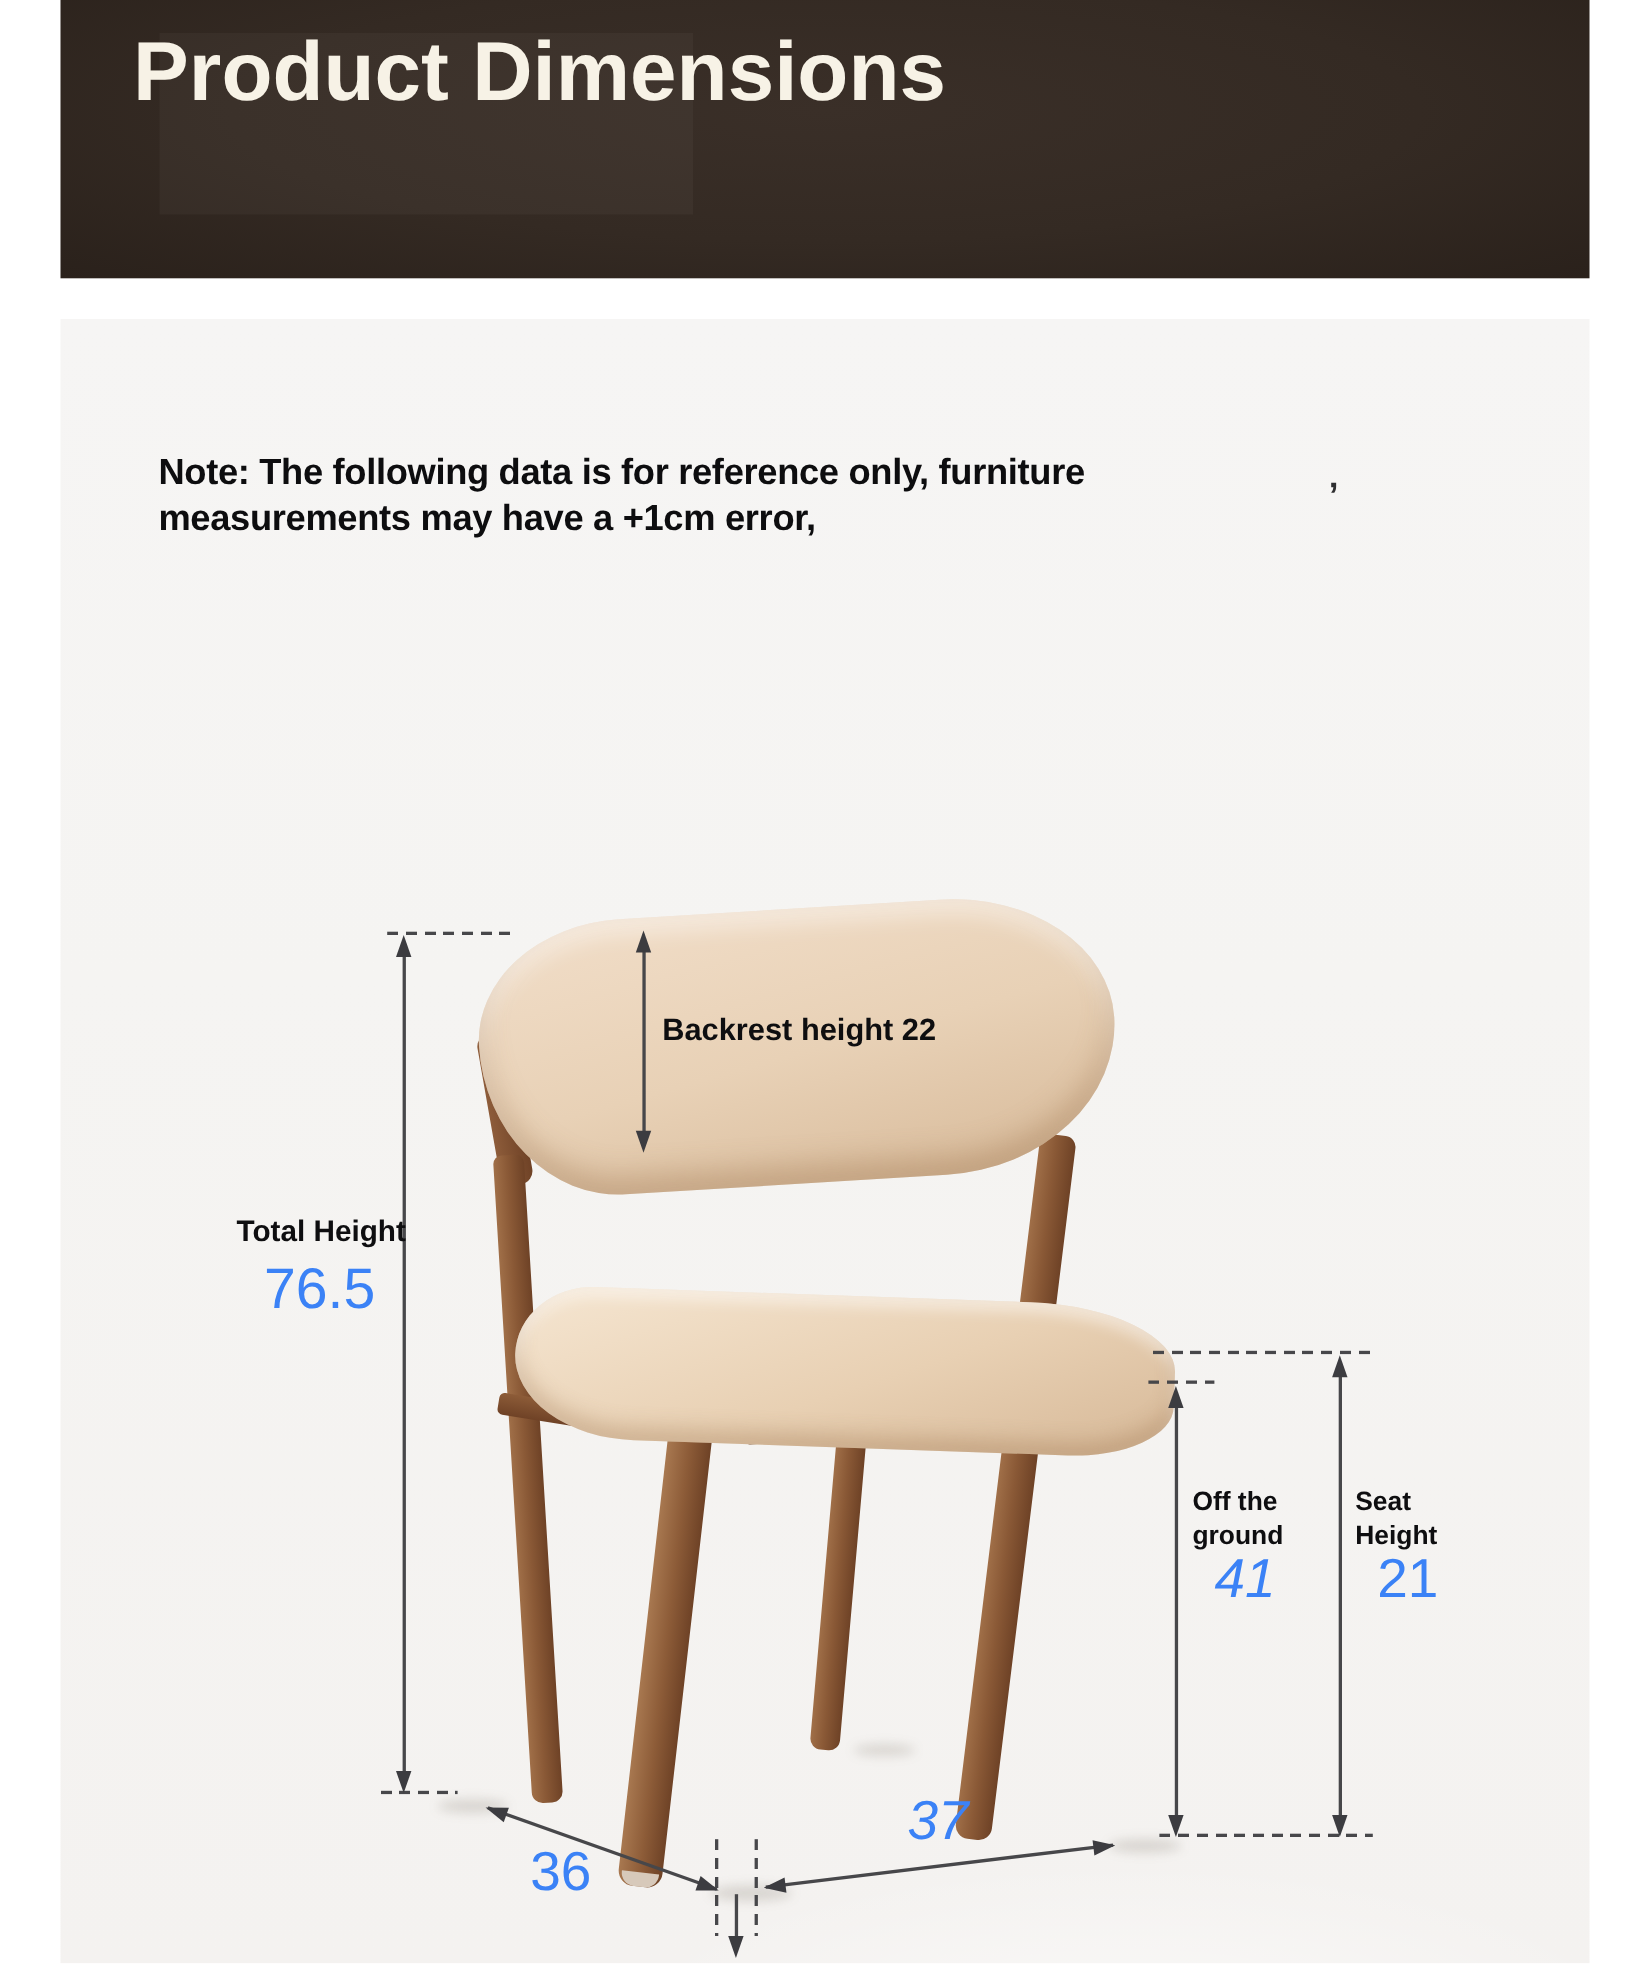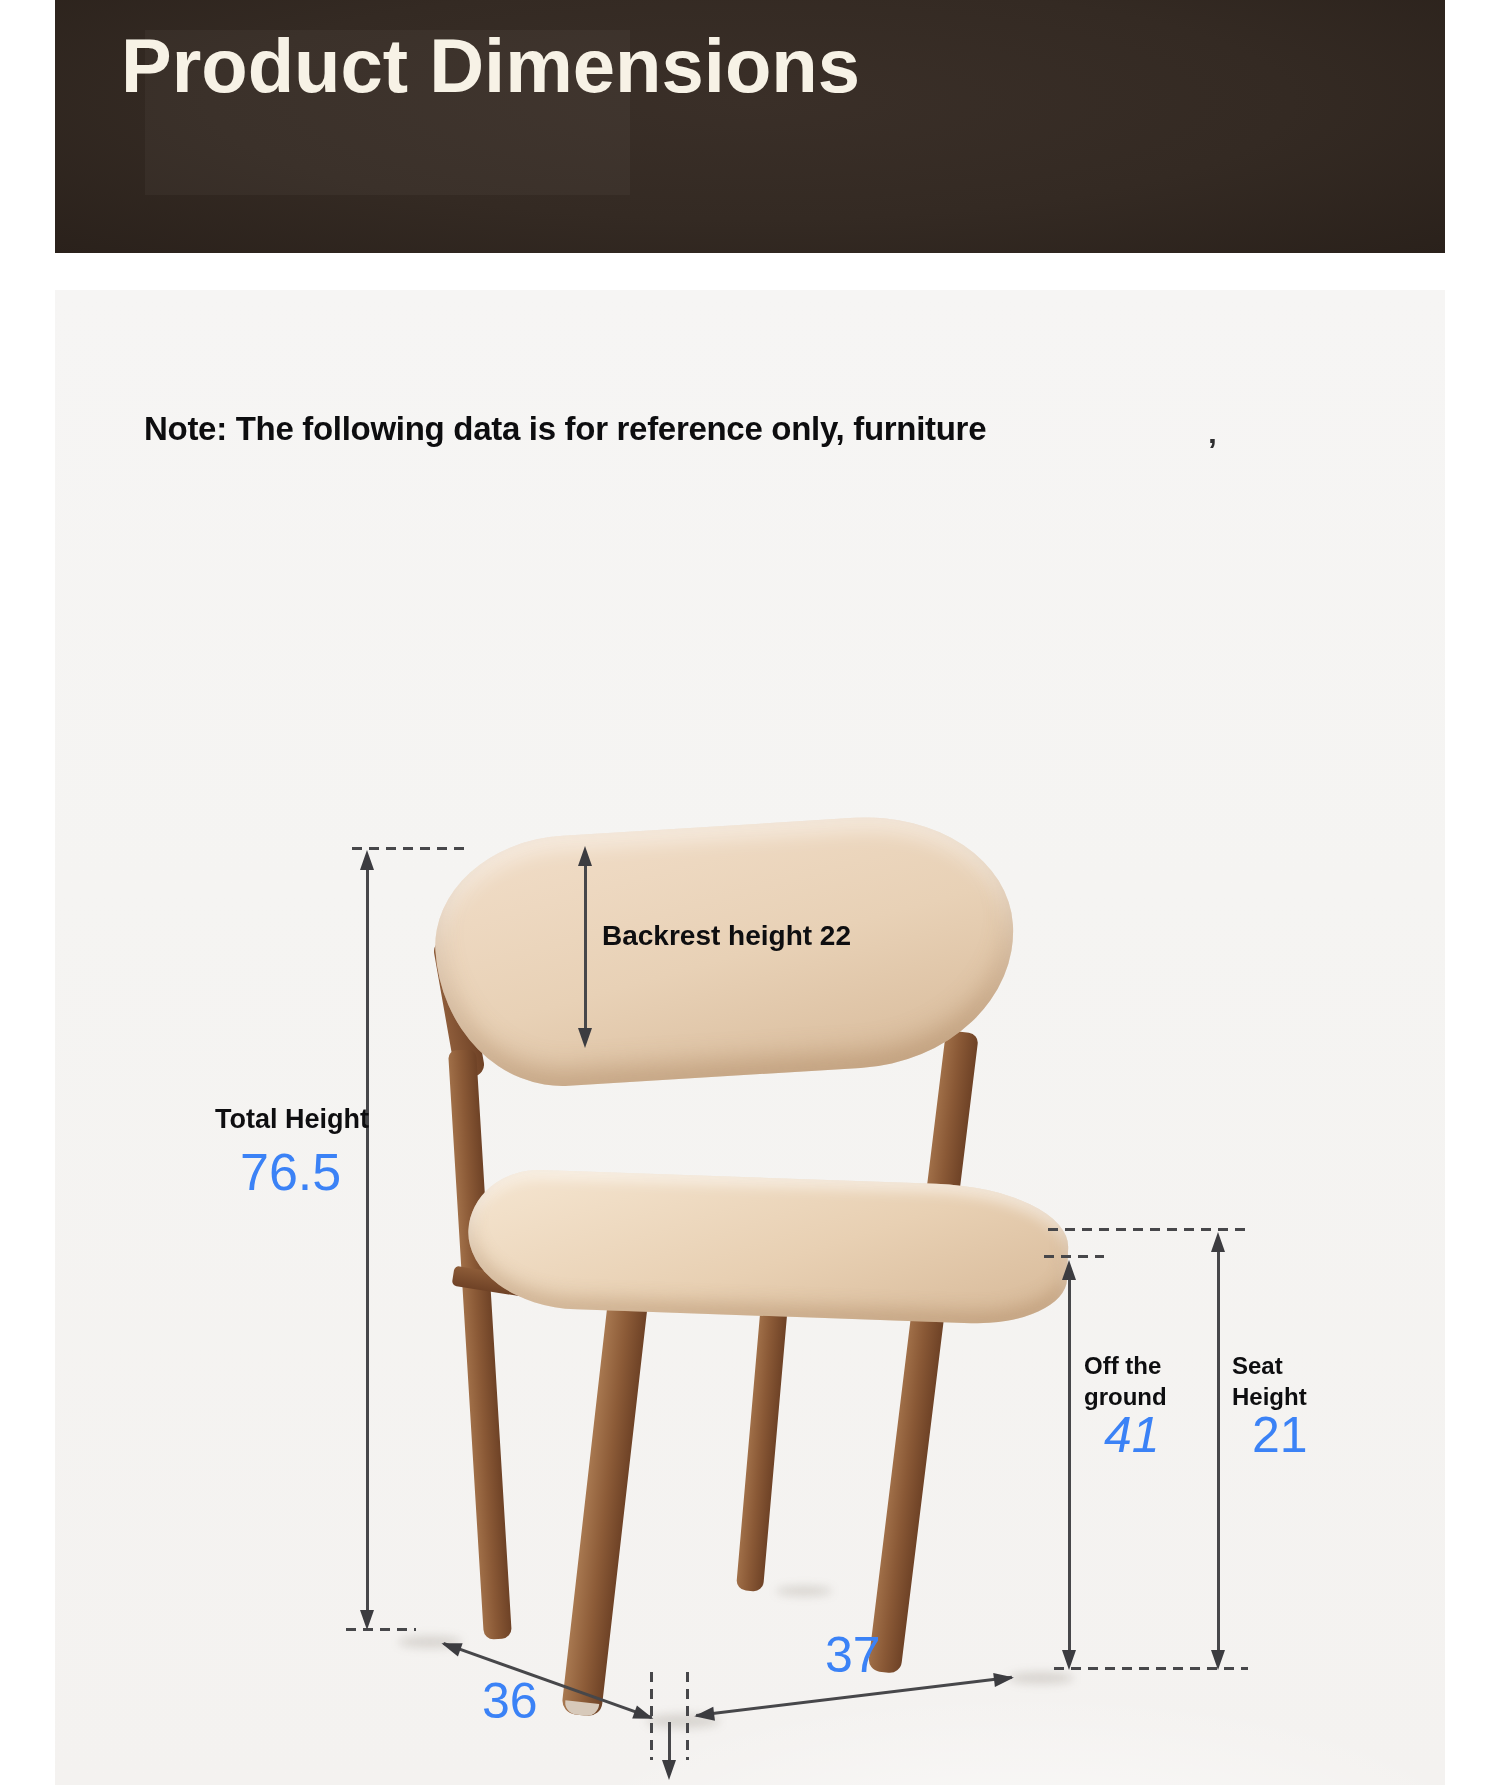--- a/index.html
+++ b/index.html
@@ -87,20 +87,21 @@
     <div class="header-glow"></div>
     <div class="header-title">Product Dimensions</div>
   </div>
 
   <div class="panel">
     <div class="floor-sheen"></div>
 
     <div class="note">
       <div class="p1">
         <div>Note: The following data is for reference only, furniture</div>
+        <div>measurements may have a +1cm error,</div>
       </div>
       <div class="p2">
       </div>
     </div>
     <div class="stray">’</div>
   </div>
 
   <div class="chair">
     <div class="fshadow fs1"></div>
     <div class="fshadow fs2"></div>
@@ -158,16 +159,16 @@
     <div class="ah ah-down" style="left:662px;top:1760px;"></div>
 
     <div class="lbl" style="left:602px;top:920px;font-size:28px;">Backrest height 22</div>
     <div class="lbl" style="left:215px;top:1104px;font-size:27px;">Total Height</div>
     <div class="num" style="left:240px;top:1142px;font-size:52px;">76.5</div>
     <div class="lbl" style="left:1084px;top:1350px;font-size:24px;line-height:31px;width:96px;">Off the ground</div>
     <div class="num" style="left:1104px;top:1406px;font-size:50px;font-style:italic;">41</div>
     <div class="lbl" style="left:1232px;top:1350px;font-size:24px;line-height:31px;width:96px;">Seat Height</div>
     <div class="num" style="left:1252px;top:1406px;font-size:50px;">21</div>
     <div class="num" style="left:482px;top:1672px;font-size:50px;">36</div>
-    <div class="num" style="left:825px;top:1626px;font-size:50px;">37</div>
+    <div class="num" style="left:825px;top:1626px;font-size:50px;font-style:italic;">37</div>
   </div>
 
 </div>
 
 </body></html>

